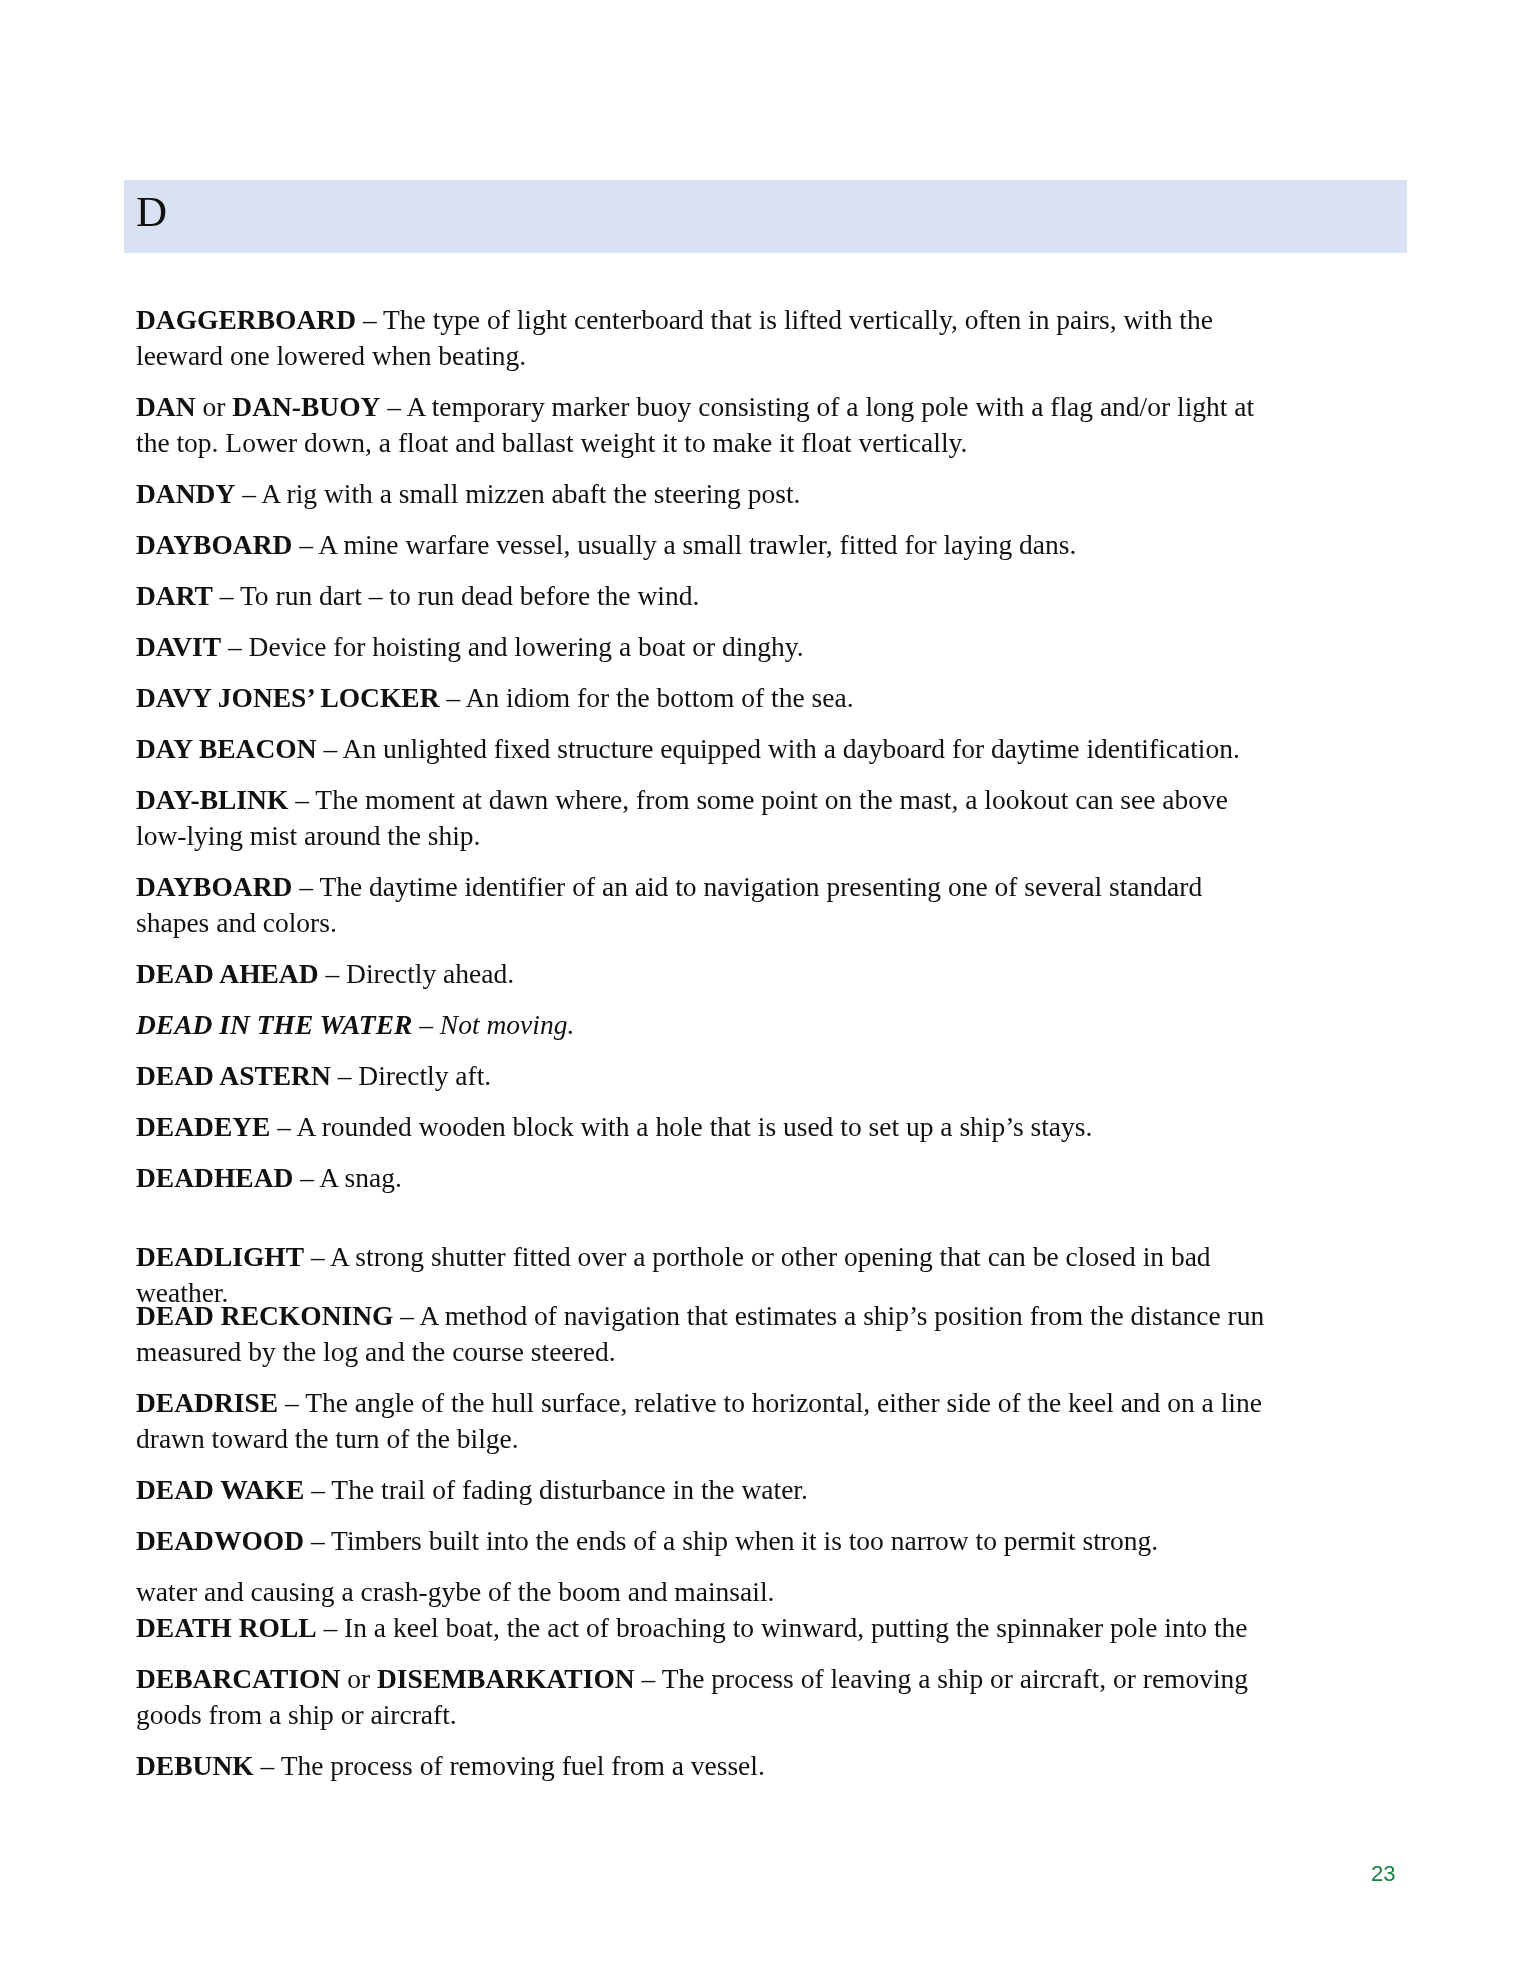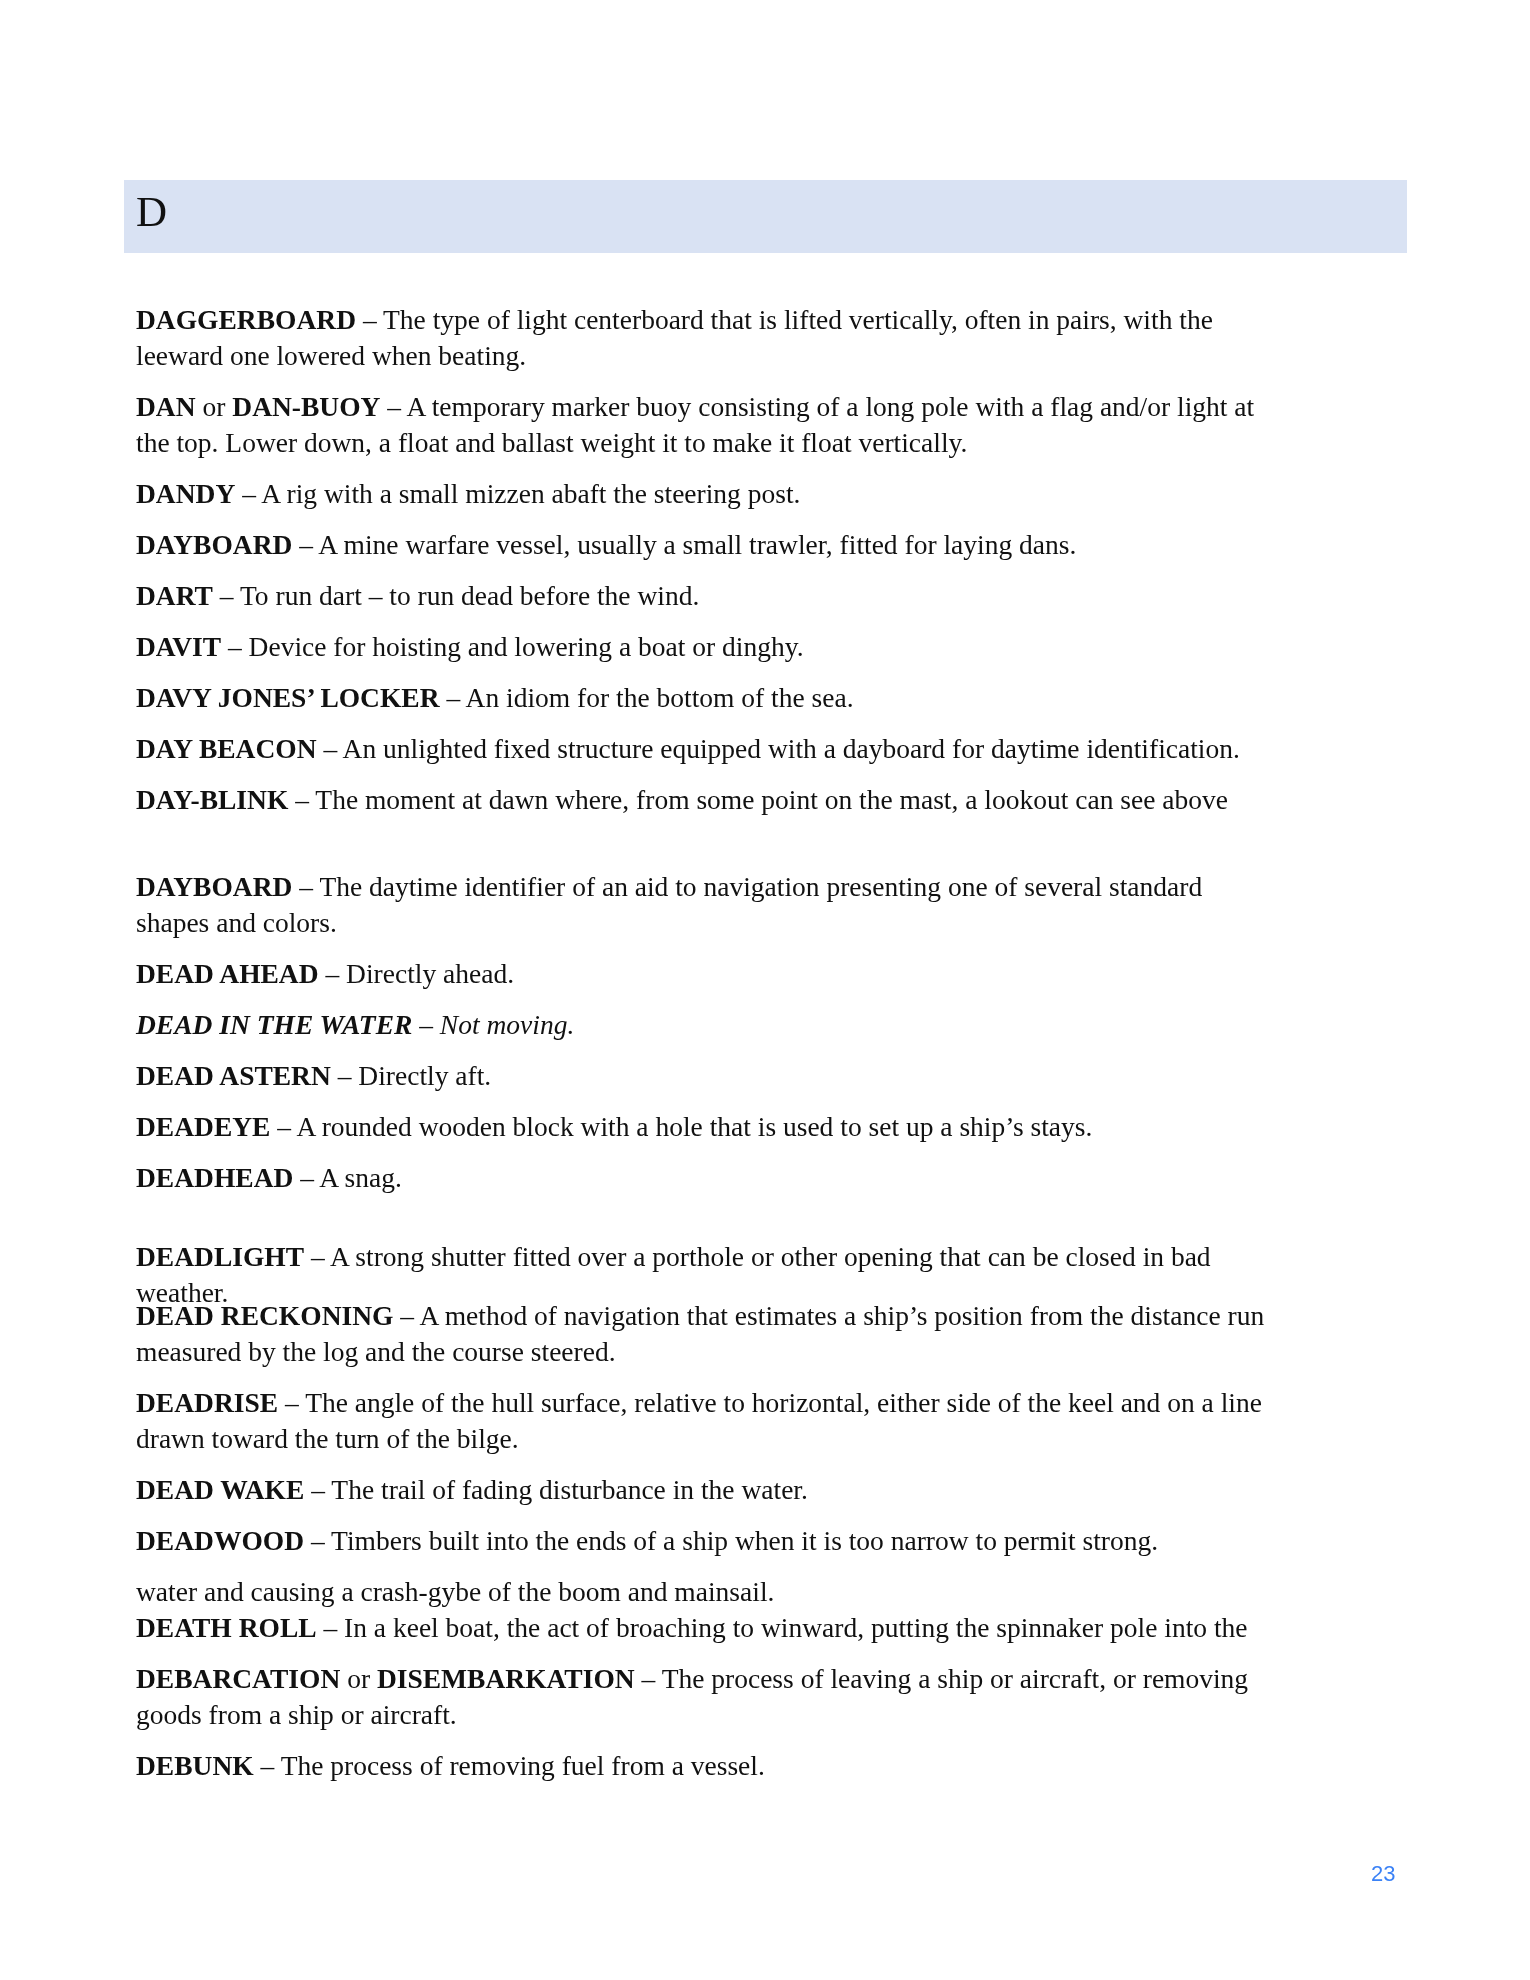--- a/index.html
+++ b/index.html
@@ -46,21 +46,21 @@
   .term {
     font-weight: bold;
   }
   .page-number {
     position: absolute;
     left: 1371px;
     top: 1862px;
     font-family: "Liberation Sans", "DejaVu Sans", sans-serif;
     font-size: 22px;
     line-height: 24px;
-    color: #3b82f6;
+    color: #15803d;
   }
 </style>
 </head>
 <body>
 
 <div class="section-band"></div>
 <div class="section-letter">D</div>
 
 <div id="glossary">
     <div class="entry" style="top: 302px;">
@@ -84,20 +84,21 @@
       <span class="line"><span class="term">DAVIT</span> <span>–</span> <span>Device for hoisting and lowering a boat or dinghy.</span></span>
     </div>
     <div class="entry" style="top: 680px;">
       <span class="line"><span class="term">DAVY JONES’ LOCKER</span> <span>–</span> <span>An idiom for the bottom of the sea.</span></span>
     </div>
     <div class="entry" style="top: 731px;">
       <span class="line"><span class="term">DAY BEACON</span> <span>–</span> <span>An unlighted fixed structure equipped with a dayboard for daytime identification.</span></span>
     </div>
     <div class="entry" style="top: 782px;">
       <span class="line"><span class="term">DAY-BLINK</span> <span>–</span> <span>The moment at dawn where, from some point on the mast, a lookout can see above</span></span>
+      <span class="line"><span>low-lying mist around the ship.</span></span>
     </div>
     <div class="entry" style="top: 869px;">
       <span class="line"><span class="term">DAYBOARD</span> <span>–</span> <span>The daytime identifier of an aid to navigation presenting one of several standard</span></span>
       <span class="line"><span>shapes and colors.</span></span>
     </div>
     <div class="entry" style="top: 956px;">
       <span class="line"><span class="term">DEAD AHEAD</span> <span>–</span> <span>Directly ahead.</span></span>
     </div>
     <div class="entry" style="top: 1007px; font-style: italic;">
       <span class="line"><span class="term">DEAD IN THE WATER</span> <span>–</span> <span>Not moving.</span></span>

